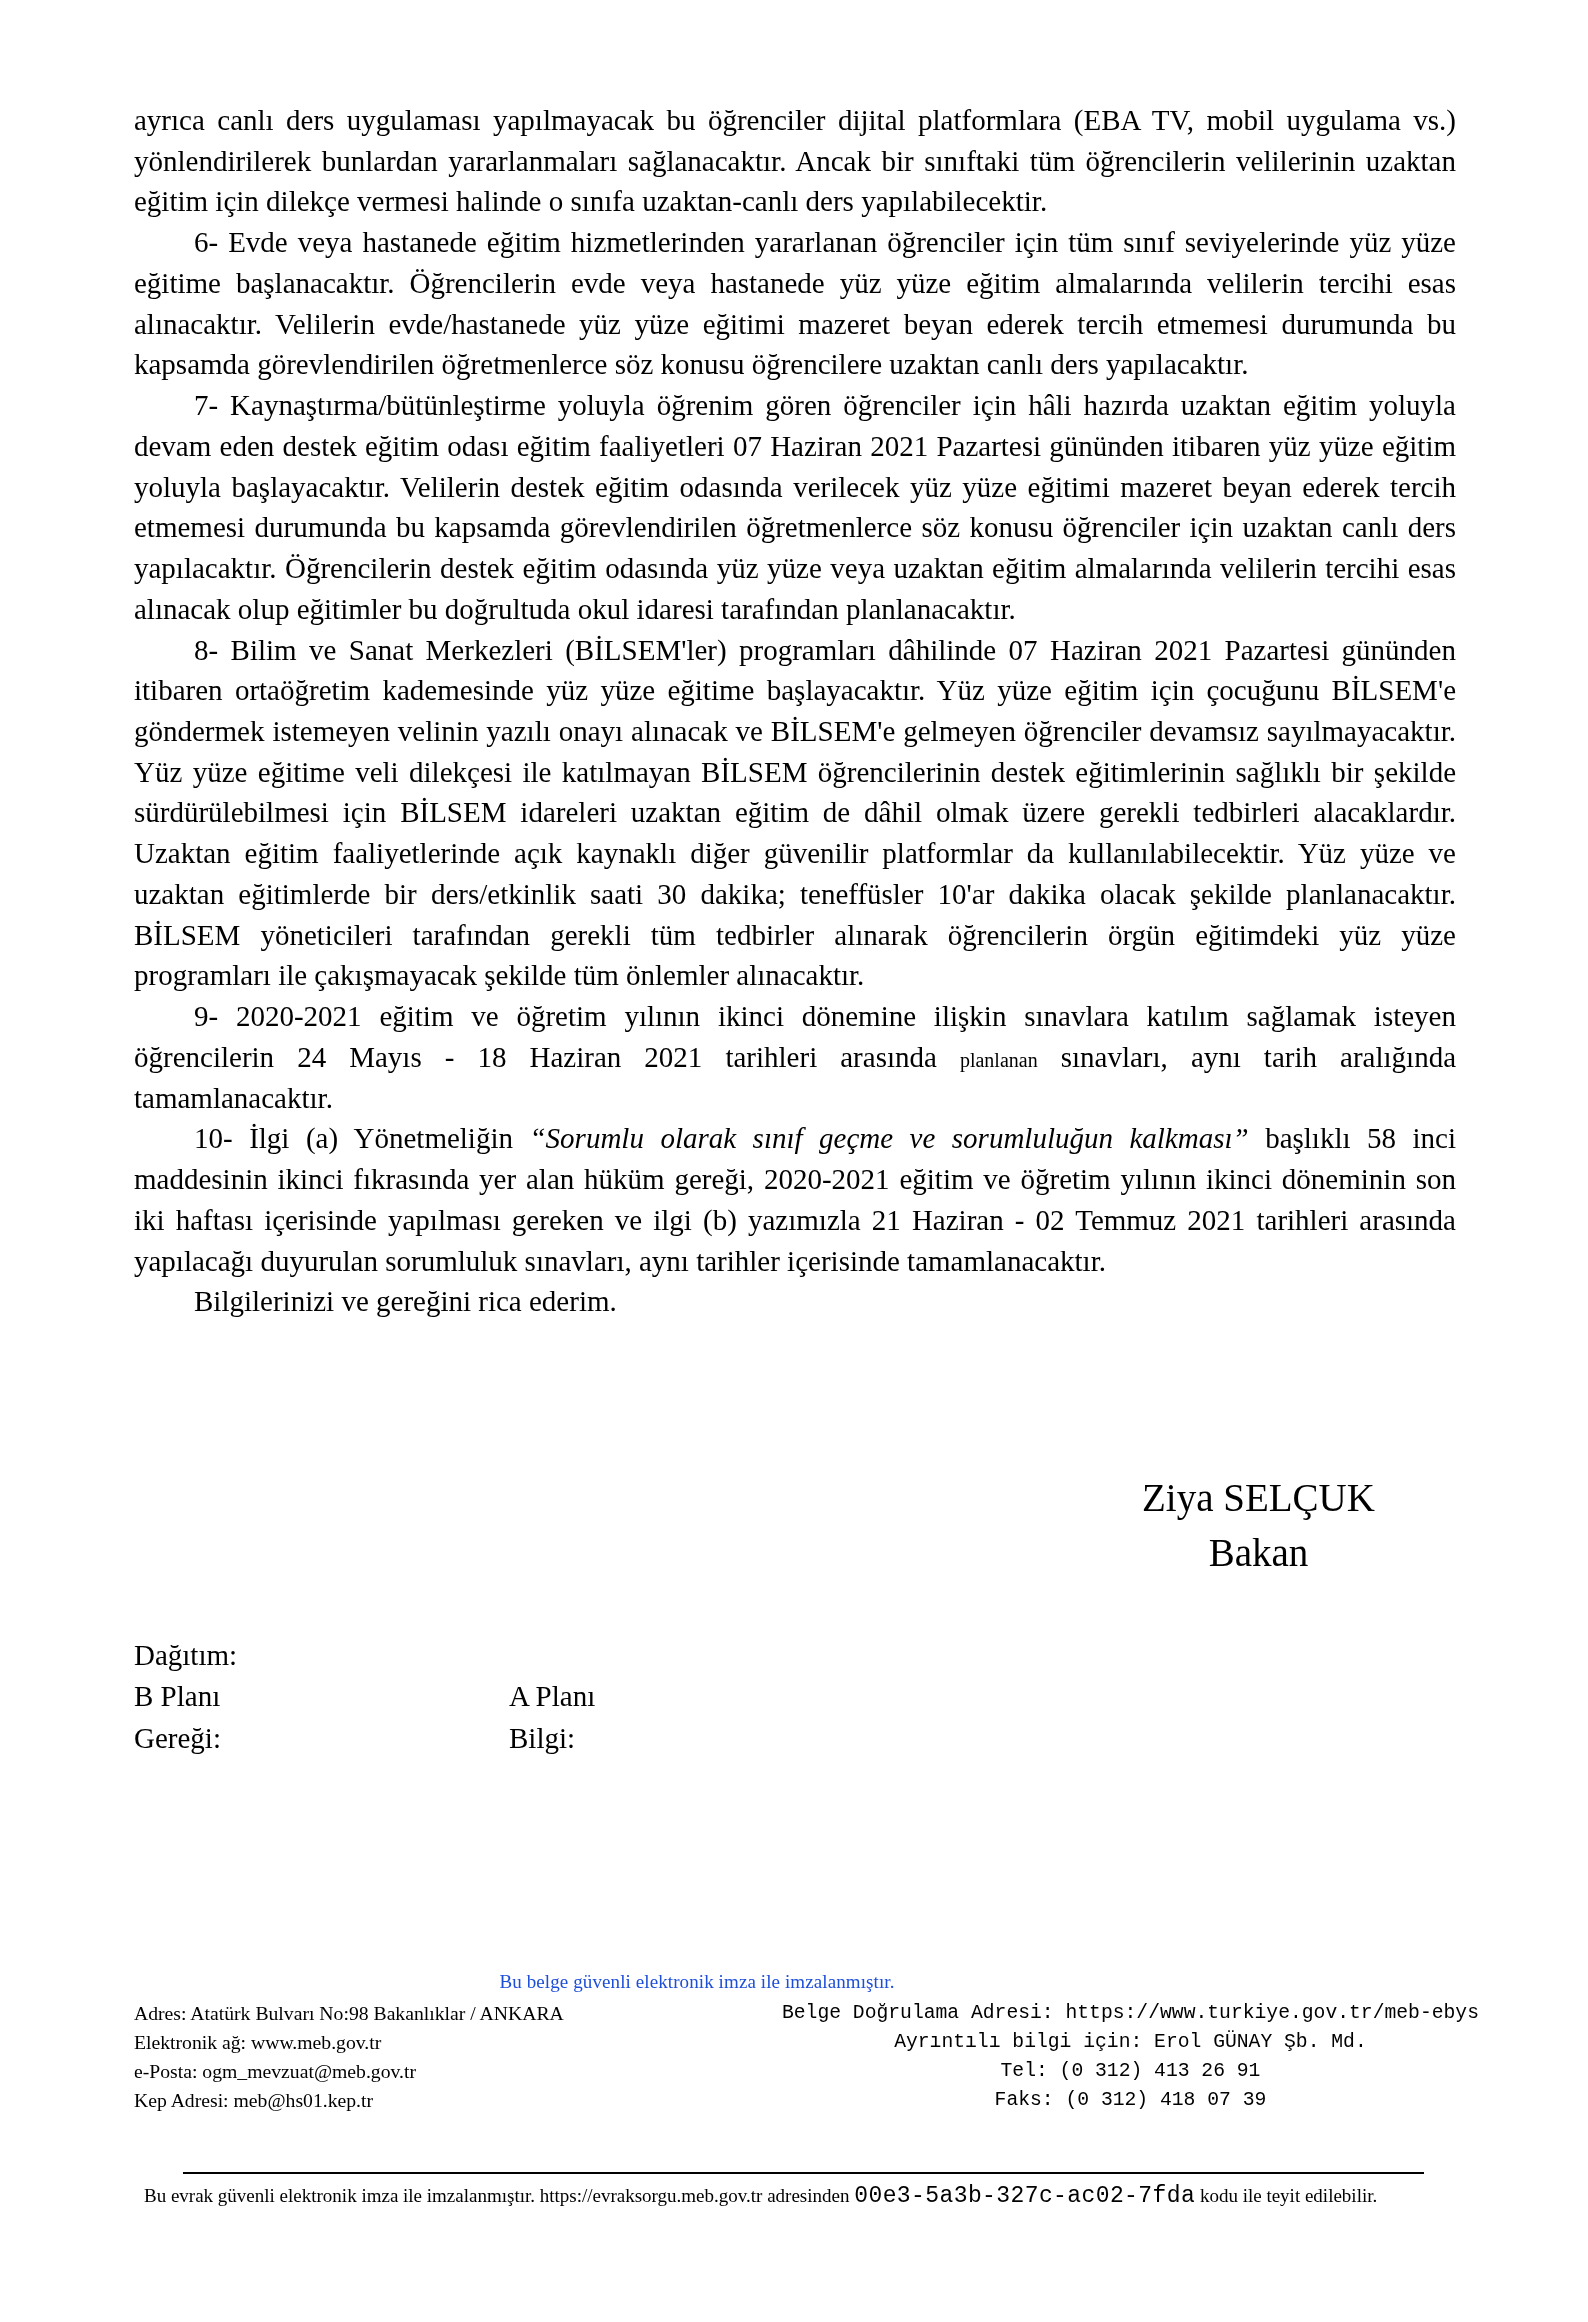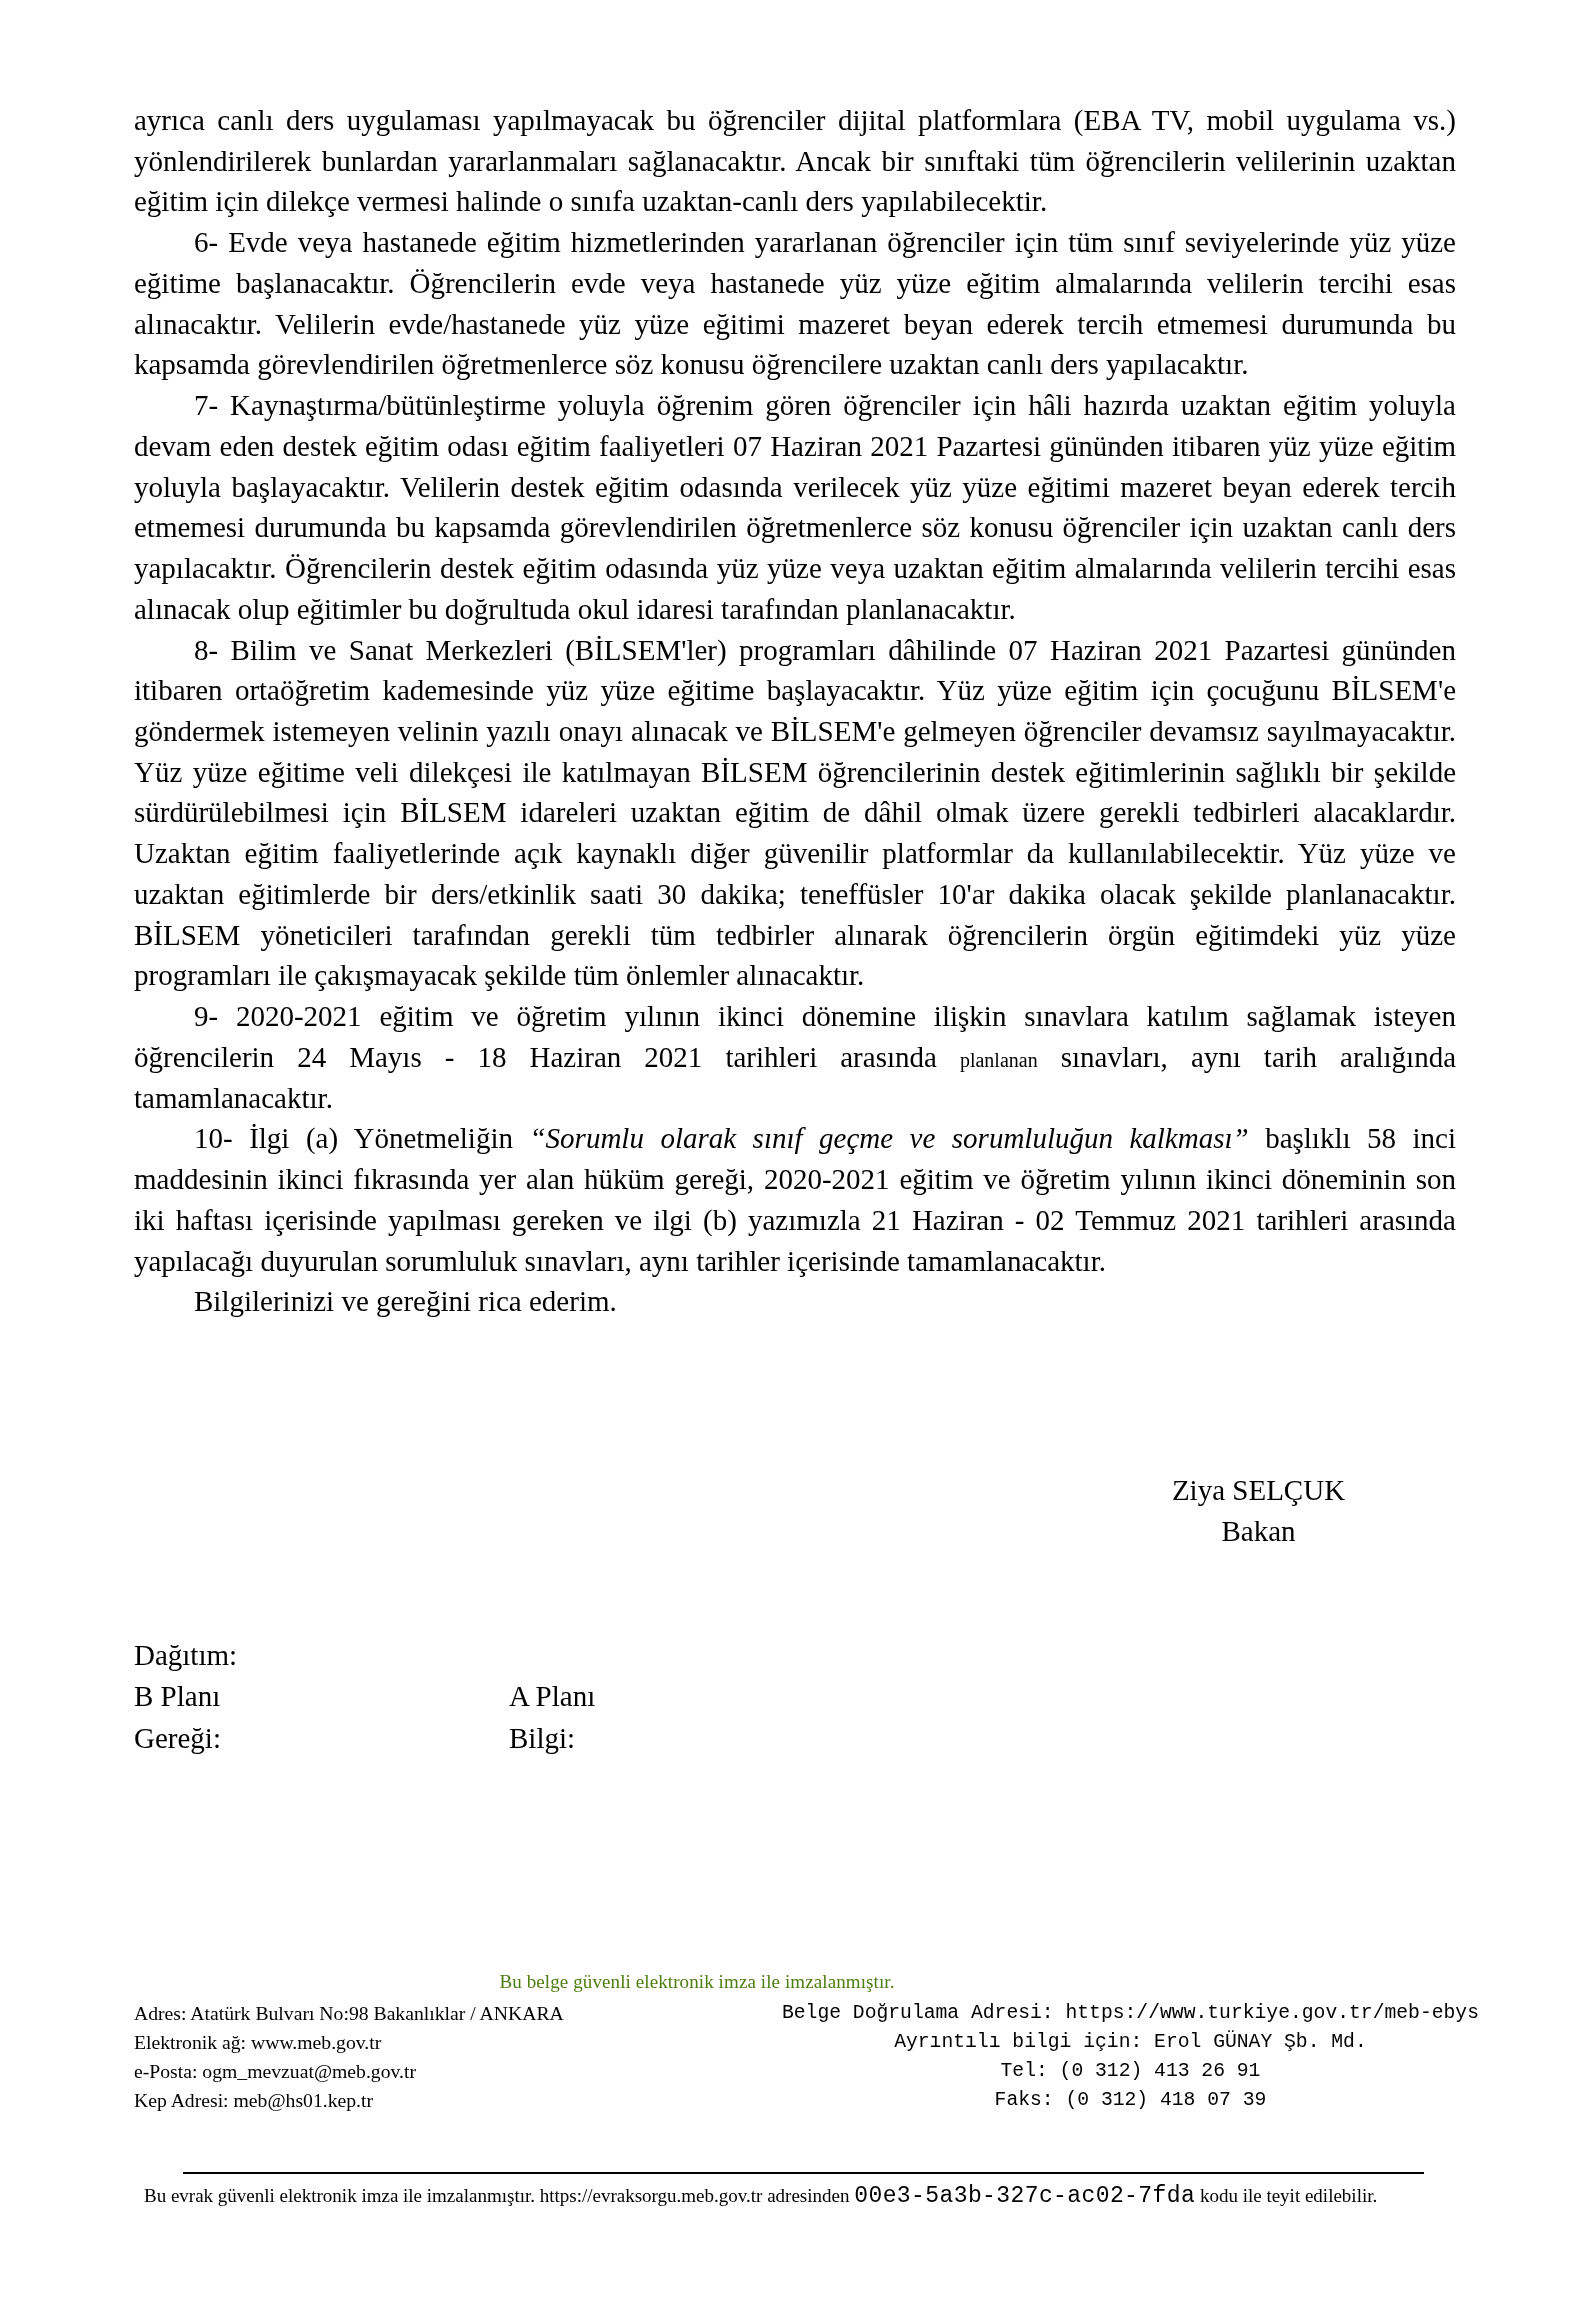--- a/index.html
+++ b/index.html
@@ -44,21 +44,21 @@
   .italic {
     font-style: italic;
   }
   
   .signature {
     position: absolute;
     left: 1057px;
     top: 1462px;
     width: 403px;
     text-align: center;
-    font-size: 29px;
+    font-size: 39px;
     line-height: 1.42;
   }
   
   .dist {
     position: absolute;
     left: 134px;
     top: 1627px;
     width: 865px;
     font-size: 29px;
     line-height: 1.43;
@@ -73,21 +73,21 @@
   .dist-col-b {
     flex: 1 1 auto;
   }
   
   .footer-red {
     position: absolute;
     left: 0;
     top: 1963px;
     width: 1394px;
     text-align: center;
-    color: #4d7c0f;
+    color: #1d4ed8;
     font-size: 19px;
     letter-spacing: 0.1px;
   }
   .footer-cols {
     position: absolute;
     left: 134px;
     top: 1991px;
     width: 1345px;
     display: flex;
     justify-content: space-between;

